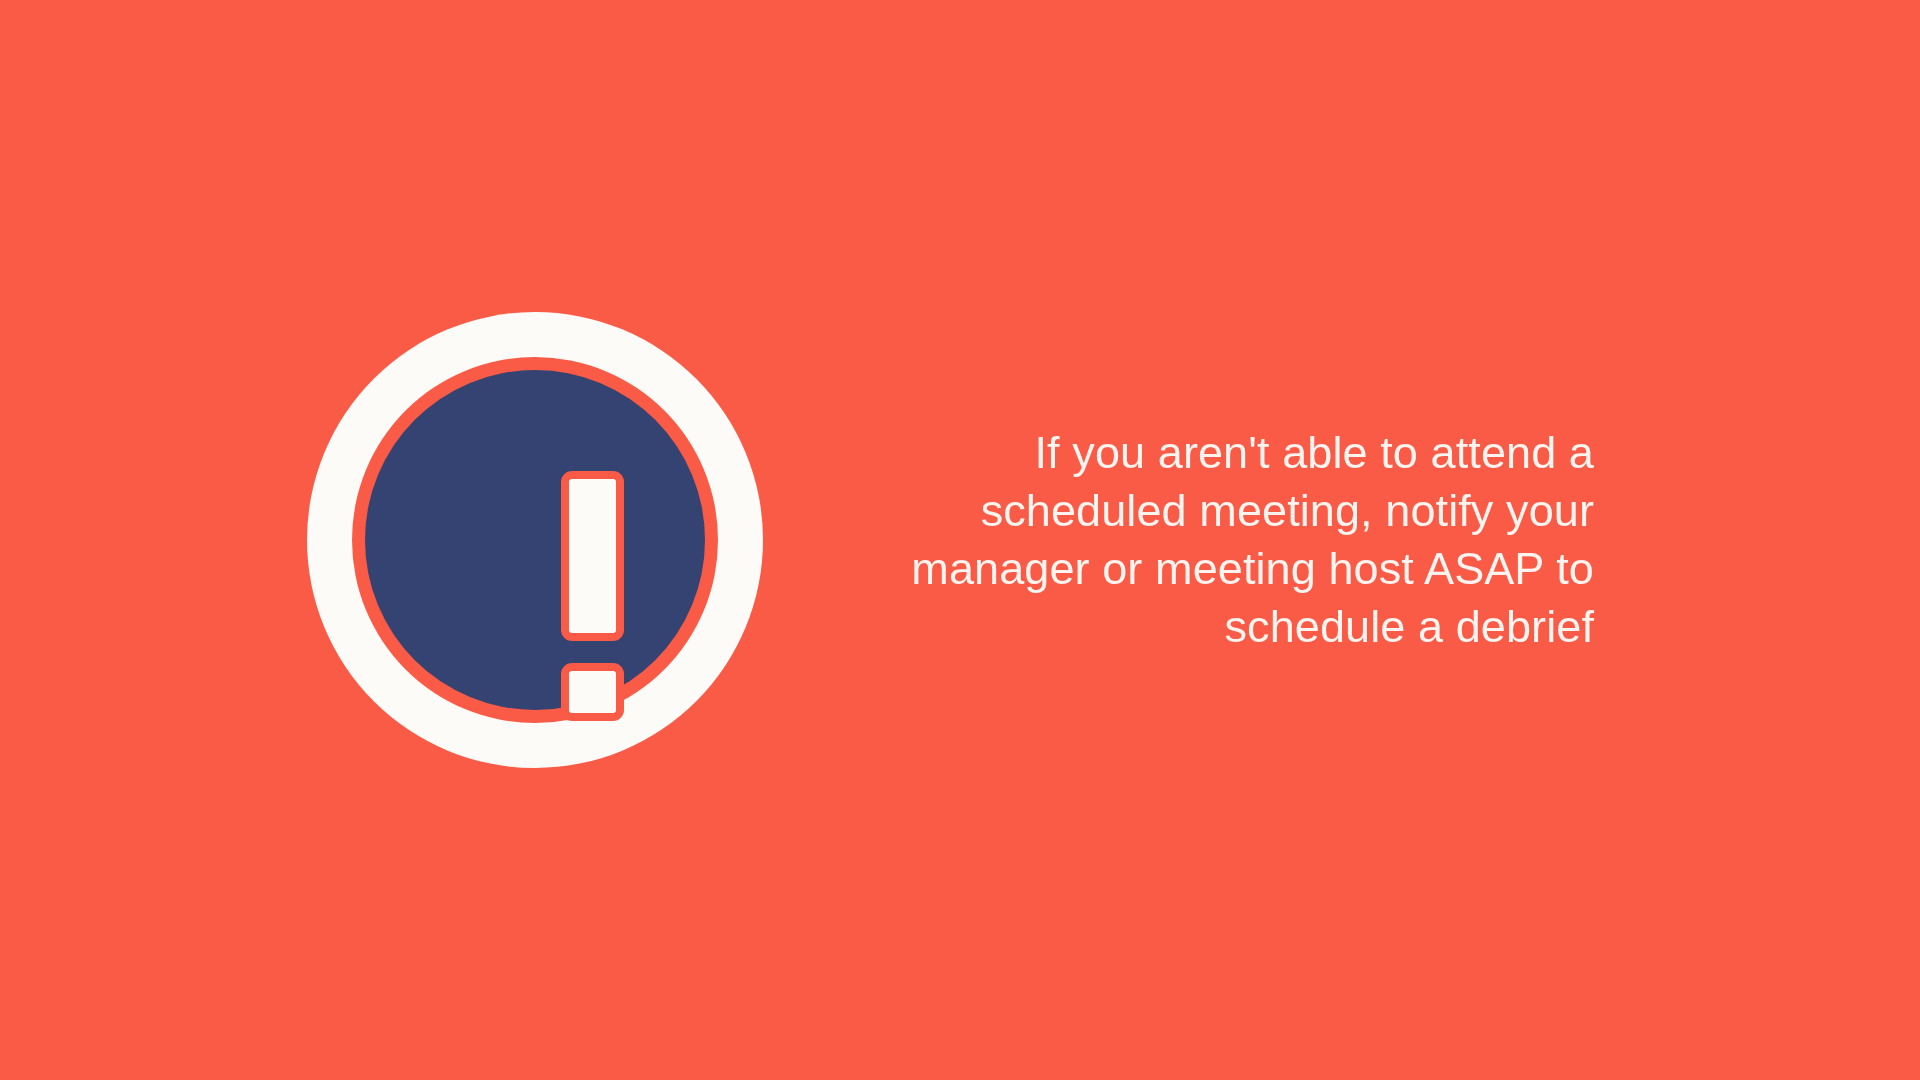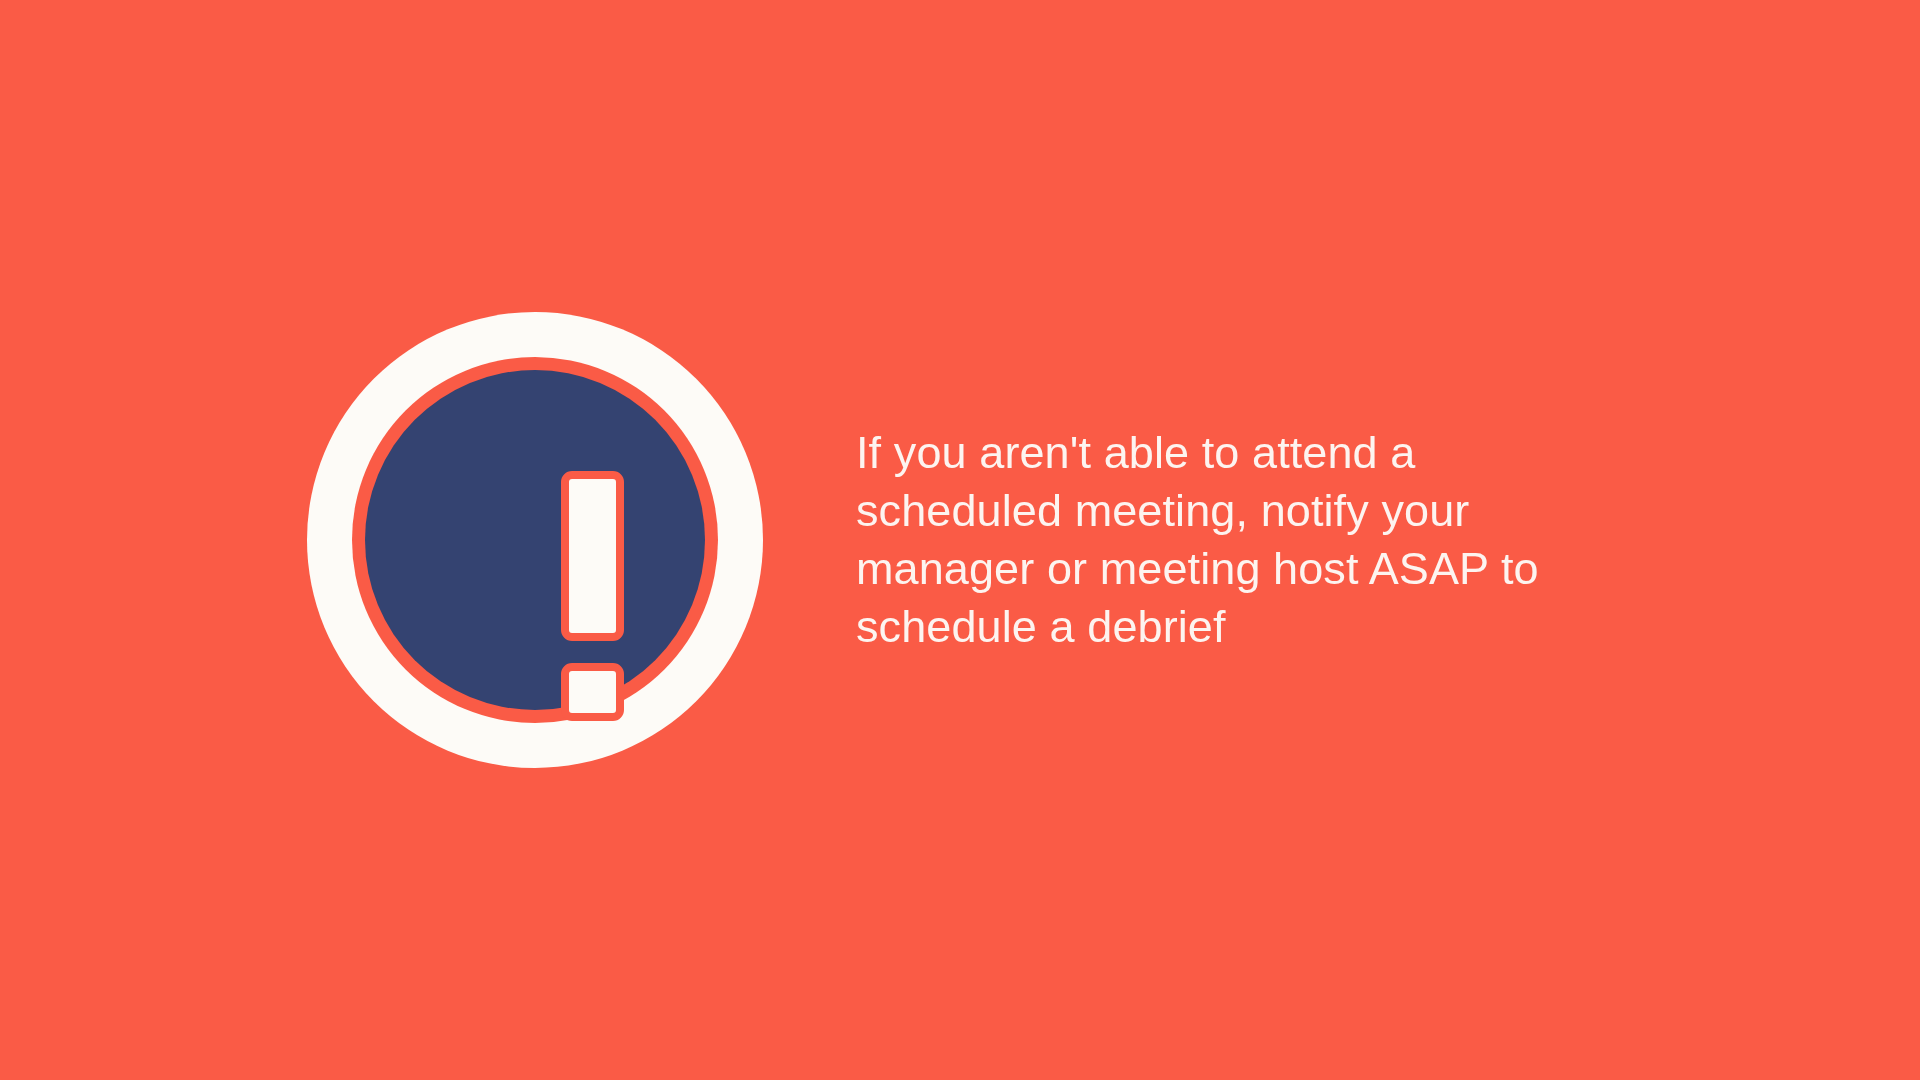--- a/index.html
+++ b/index.html
@@ -86,23 +86,24 @@
     height: 42px;
     background: #FDFBF7;
     border: 8px solid #FA5B46;
     border-radius: 11px;
     box-sizing: content-box;
   }
 
   
   #message-block {
     position: absolute;
-    left: 856px;
+    left: 874px;
     top: 424px;
     width: 720px;
+    text-align: right;
   }
 
   #message-text {
     margin: 0;
     color: #FDF4F0;
     font-size: 45px;
     line-height: 58px;
     font-weight: 400;
     letter-spacing: 0.1px;
     white-space: pre-line;

